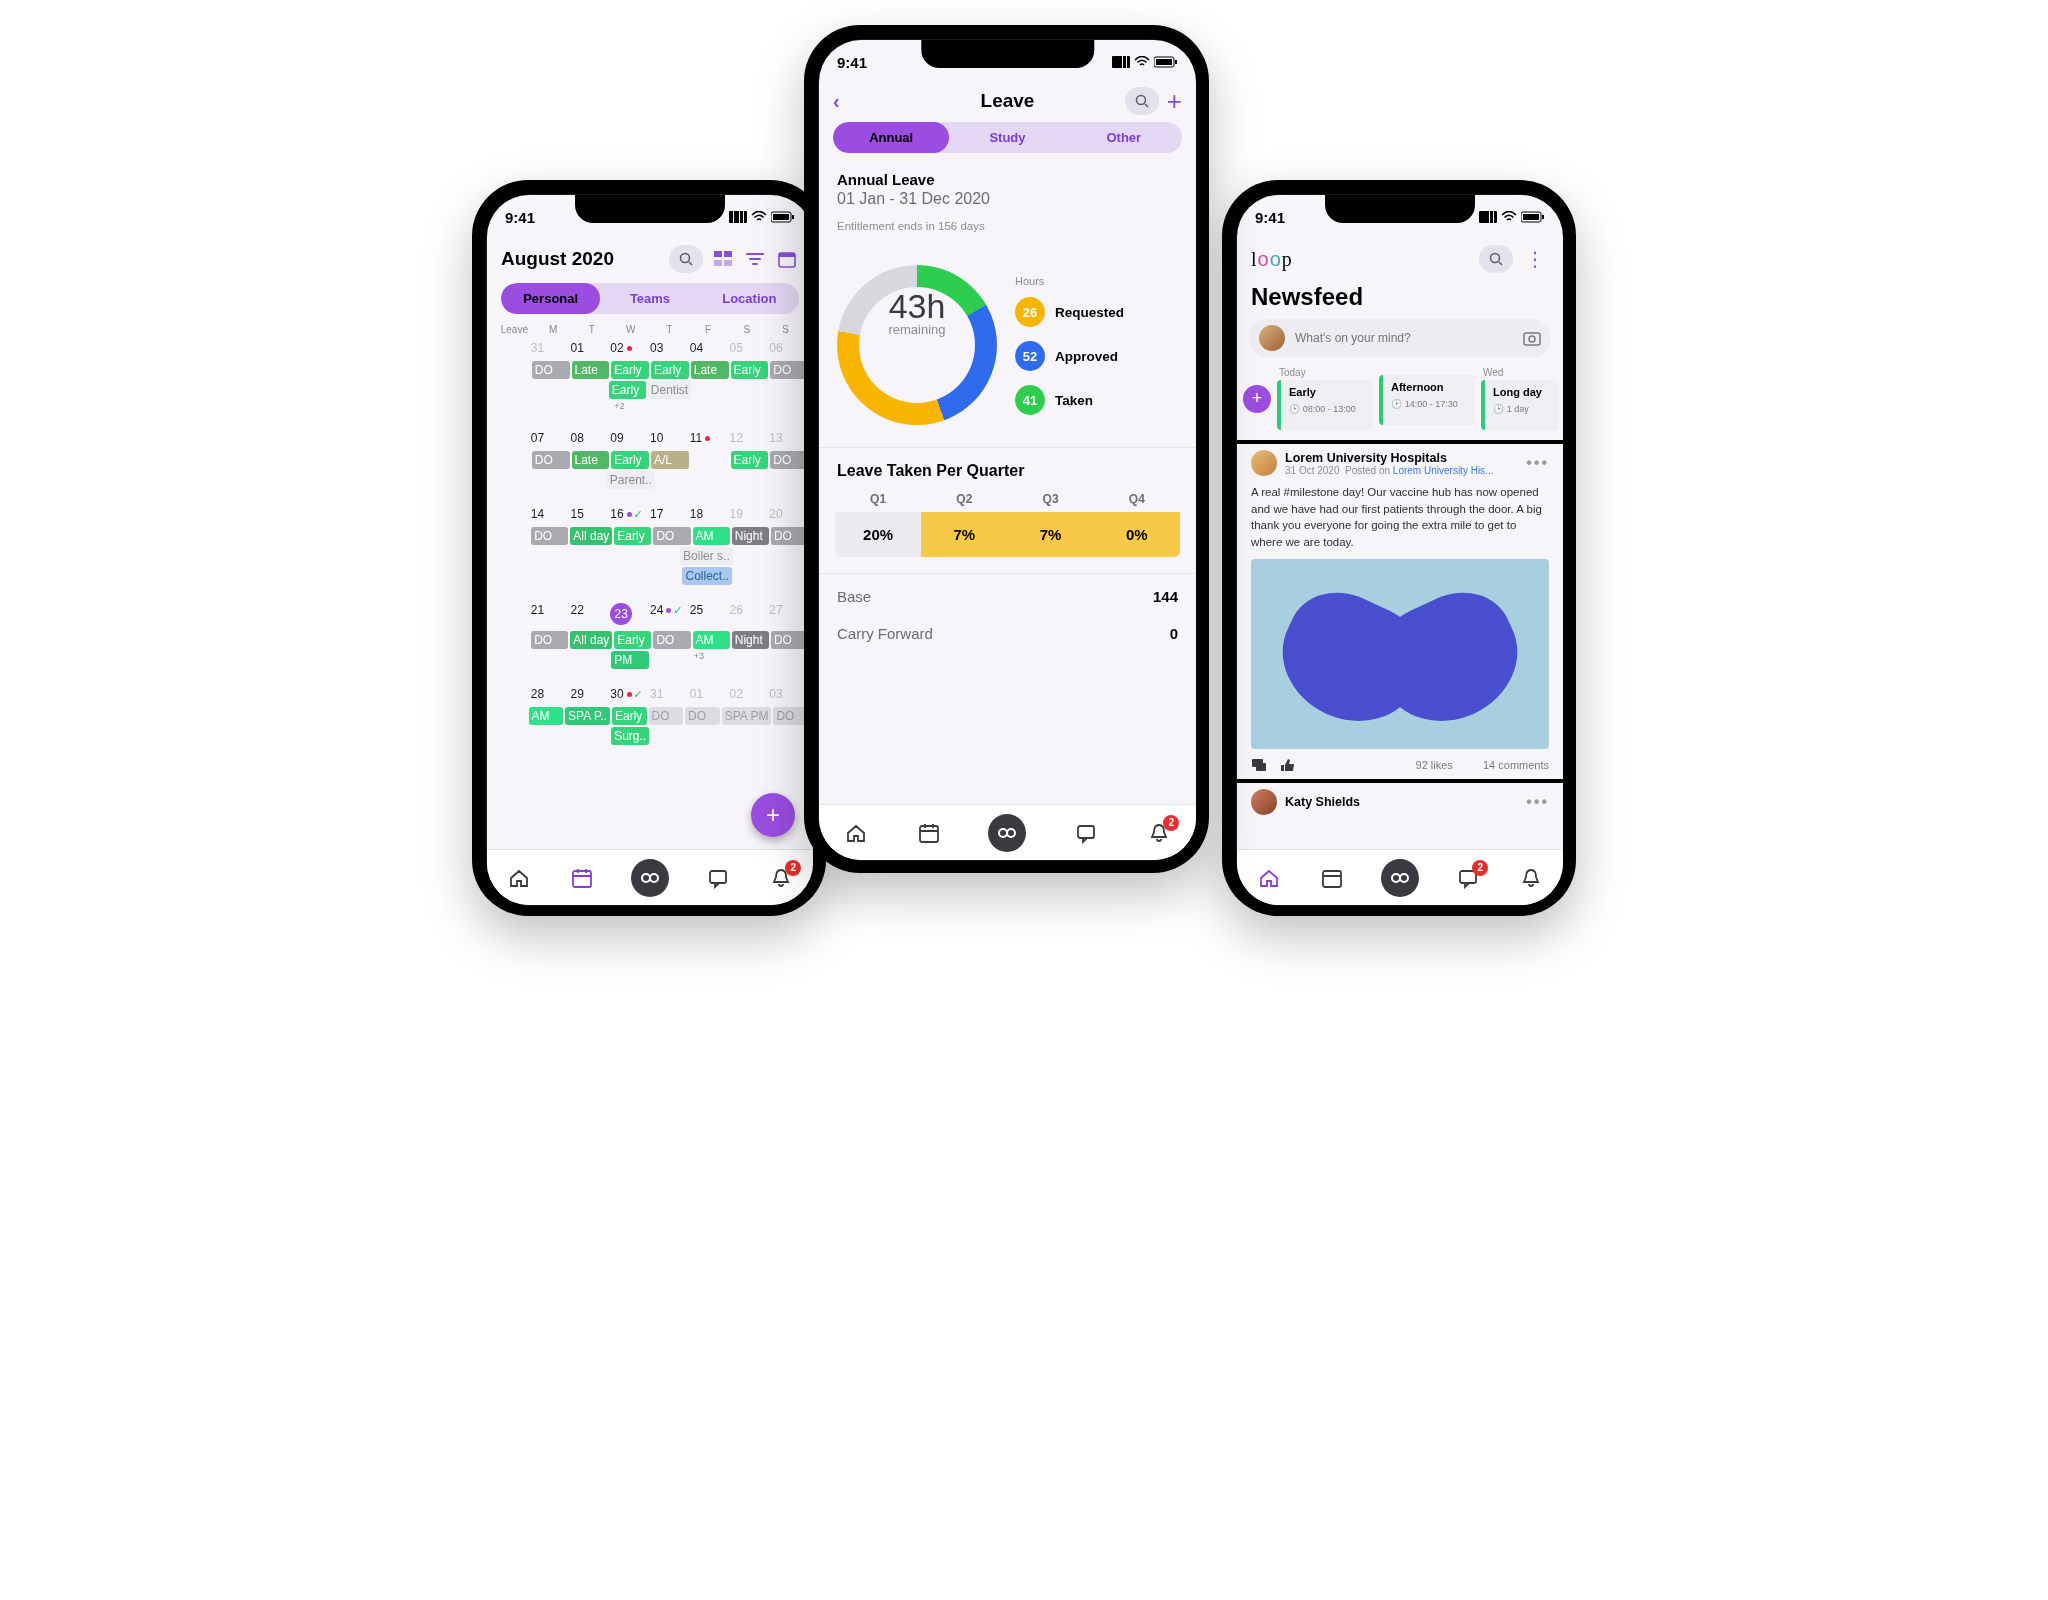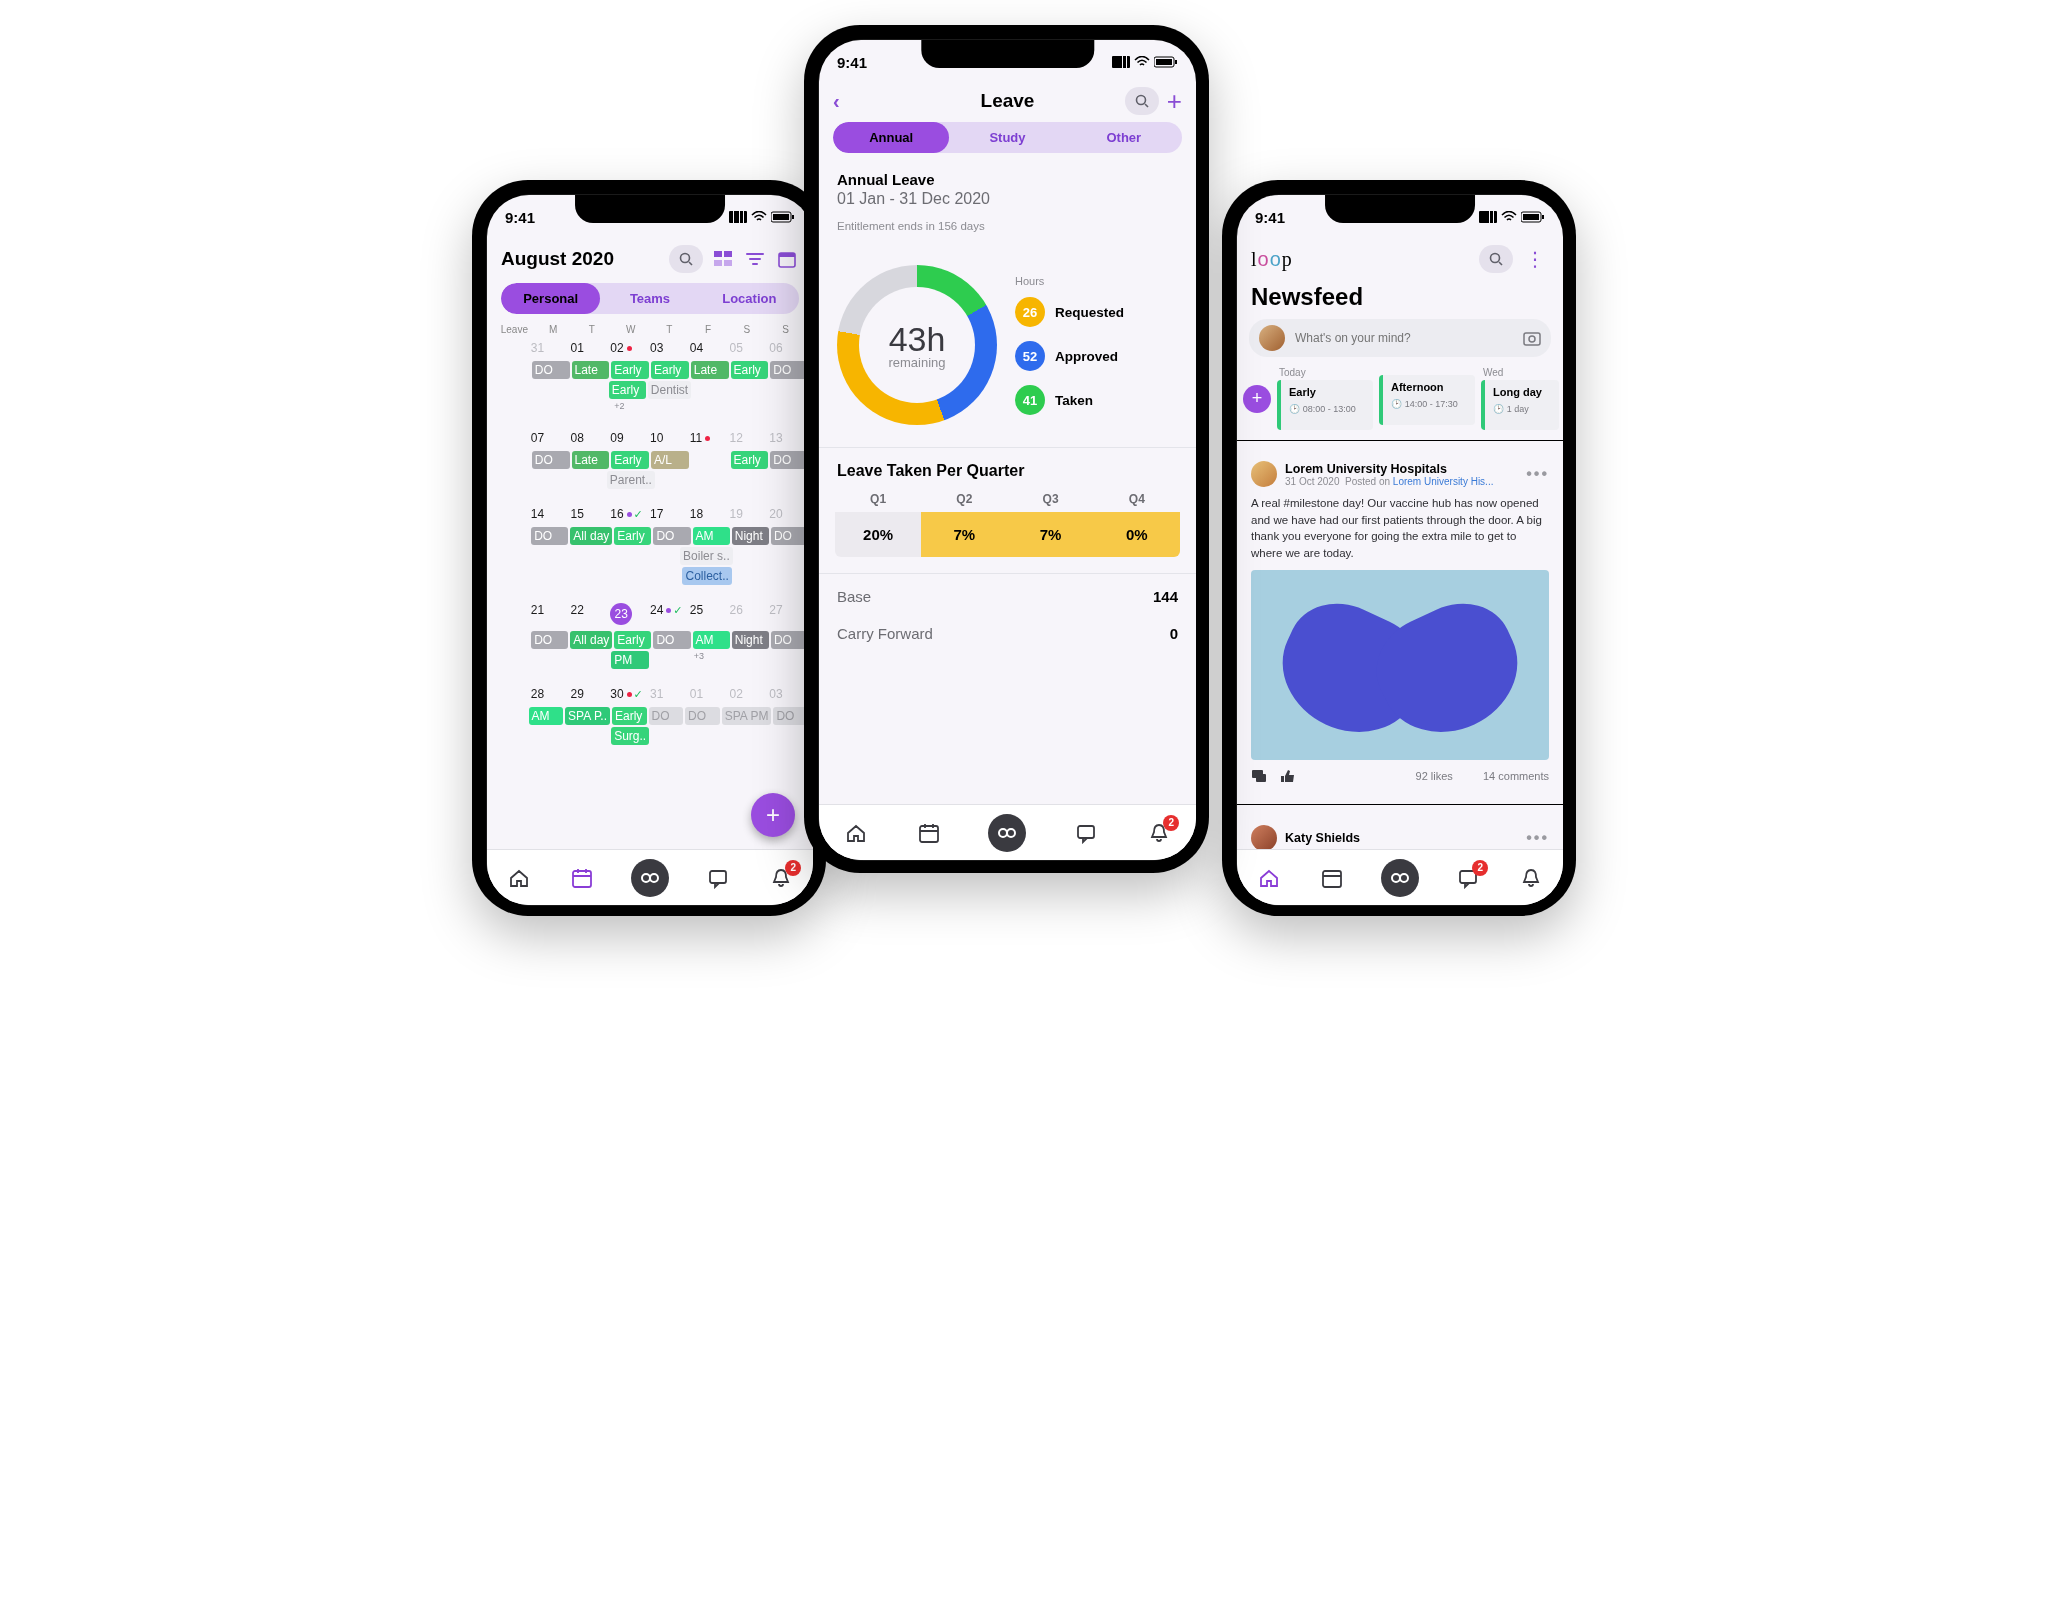--- a/index.html
+++ b/index.html
@@ -73,21 +73,21 @@
   .back{position:absolute;left:14px;color:#8a4dd5;font-size:20px;font-weight:700}
   .hdr-mid .right{position:absolute;right:14px;display:flex;gap:8px;align-items:center}
   .section{padding:8px 18px}
   .h1{font-size:15px;font-weight:800;margin:0}
   .sub1{font-size:16px;color:#6c6c72;margin:2px 0 2px}
   .sub2{font-size:11.5px;color:#8c8c92}
   .donutwrap{display:flex;align-items:center;gap:18px;padding:14px 18px 18px}
   .donut{width:160px;height:160px;position:relative}
   .donut .ring{width:160px;height:160px;border-radius:50%;
      background:conic-gradient(#2ecc4f 0 60deg,#2e6bed 60deg 160deg,#f7b500 160deg 280deg,#d7d7dd 280deg 360deg)}
-  .donut .hole{position:absolute;inset:22px;border-radius:50%;background:#f7f5fa;display:flex;flex-direction:column;align-items:center;justify-content:center}
+  .donut .hole{position:absolute;inset:22px;border-radius:50%;background:#f7f5fa;display:flex;flex-direction:column;align-items:center;}
   .donut .big{font-size:34px;font-weight:400;color:#3a3a40}
   .donut .big b{font-weight:300}
   .donut .sm{font-size:13px;color:#8c8c92;margin-top:-4px}
   .legend{display:flex;flex-direction:column;gap:14px;font-size:13.5px}
   .legend .lh{font-size:11px;color:#8c8c92;margin-bottom:-4px}
   .legend .row{display:flex;align-items:center;gap:10px}
   .legend .bub{width:30px;height:30px;border-radius:50%;color:#fff;display:flex;align-items:center;justify-content:center;font-size:13px;font-weight:700}
   .b-y{background:#f7b500}.b-b{background:#2e6bed}.b-g{background:#2ecc4f}
   .hrule{height:1px;background:#e4e4ea;margin:4px 0}
   .qtitle{font-size:16px;font-weight:700;padding:10px 18px 6px}
@@ -106,21 +106,21 @@
   .feed h1{font-size:24px;font-weight:800;margin:0 14px 8px}
   .compose{margin:0 12px 10px;display:flex;align-items:center;gap:8px;background:#ececf1;border-radius:18px;padding:6px 10px}
   .avatar{width:26px;height:26px;border-radius:50%;background:linear-gradient(135deg,#d8b080,#a06030);flex:none}
   .compose input{flex:1;border:0;background:transparent;font-size:12px;color:#7a7a80}
   .shiftstrip{display:flex;align-items:center;gap:6px;padding:0 6px 10px}
   .shiftstrip .add{width:28px;height:28px;border-radius:50%;background:#9a4de0;color:#fff;display:flex;align-items:center;justify-content:center;font-size:18px;flex:none}
   .shiftcol .lbl{font-size:10px;color:#8c8c92;padding:0 2px 2px}
   .shiftcard{border-left:4px solid #2fc978;background:#efeff3;border-radius:4px;padding:6px 8px;width:96px;height:50px}
   .shiftcard .t1{font-size:11px;font-weight:600}
   .shiftcard .t2{font-size:9px;color:#7a7a80;margin-top:6px}
-  .post{border-top:1px solid #000000;padding:20px 14px}
+  .post{border-top:4px solid #000000;padding:6px 14px}
   .posthdr{display:flex;align-items:center;gap:8px}
   .posthdr .name{font-size:12.5px;font-weight:800}
   .posthdr .meta{font-size:10px;color:#8c8c92}
   .posthdr .meta a{color:#3b7bd6;text-decoration:none}
   .dots{color:#9a9aa0;letter-spacing:2px;font-weight:800}
   .body{font-size:11.5px;line-height:1.45;color:#2f2f34;margin:8px 0}
   .photo{height:190px;border-radius:4px;background:#a7cfe0;position:relative;overflow:hidden}
   .glove{position:absolute;border-radius:40% 40% 50% 50%;background:#4a4fd0}
   .gl1{width:140px;height:120px;left:30px;top:40px;transform:rotate(25deg)}
   .gl2{width:140px;height:120px;right:30px;top:40px;transform:rotate(-25deg)}

